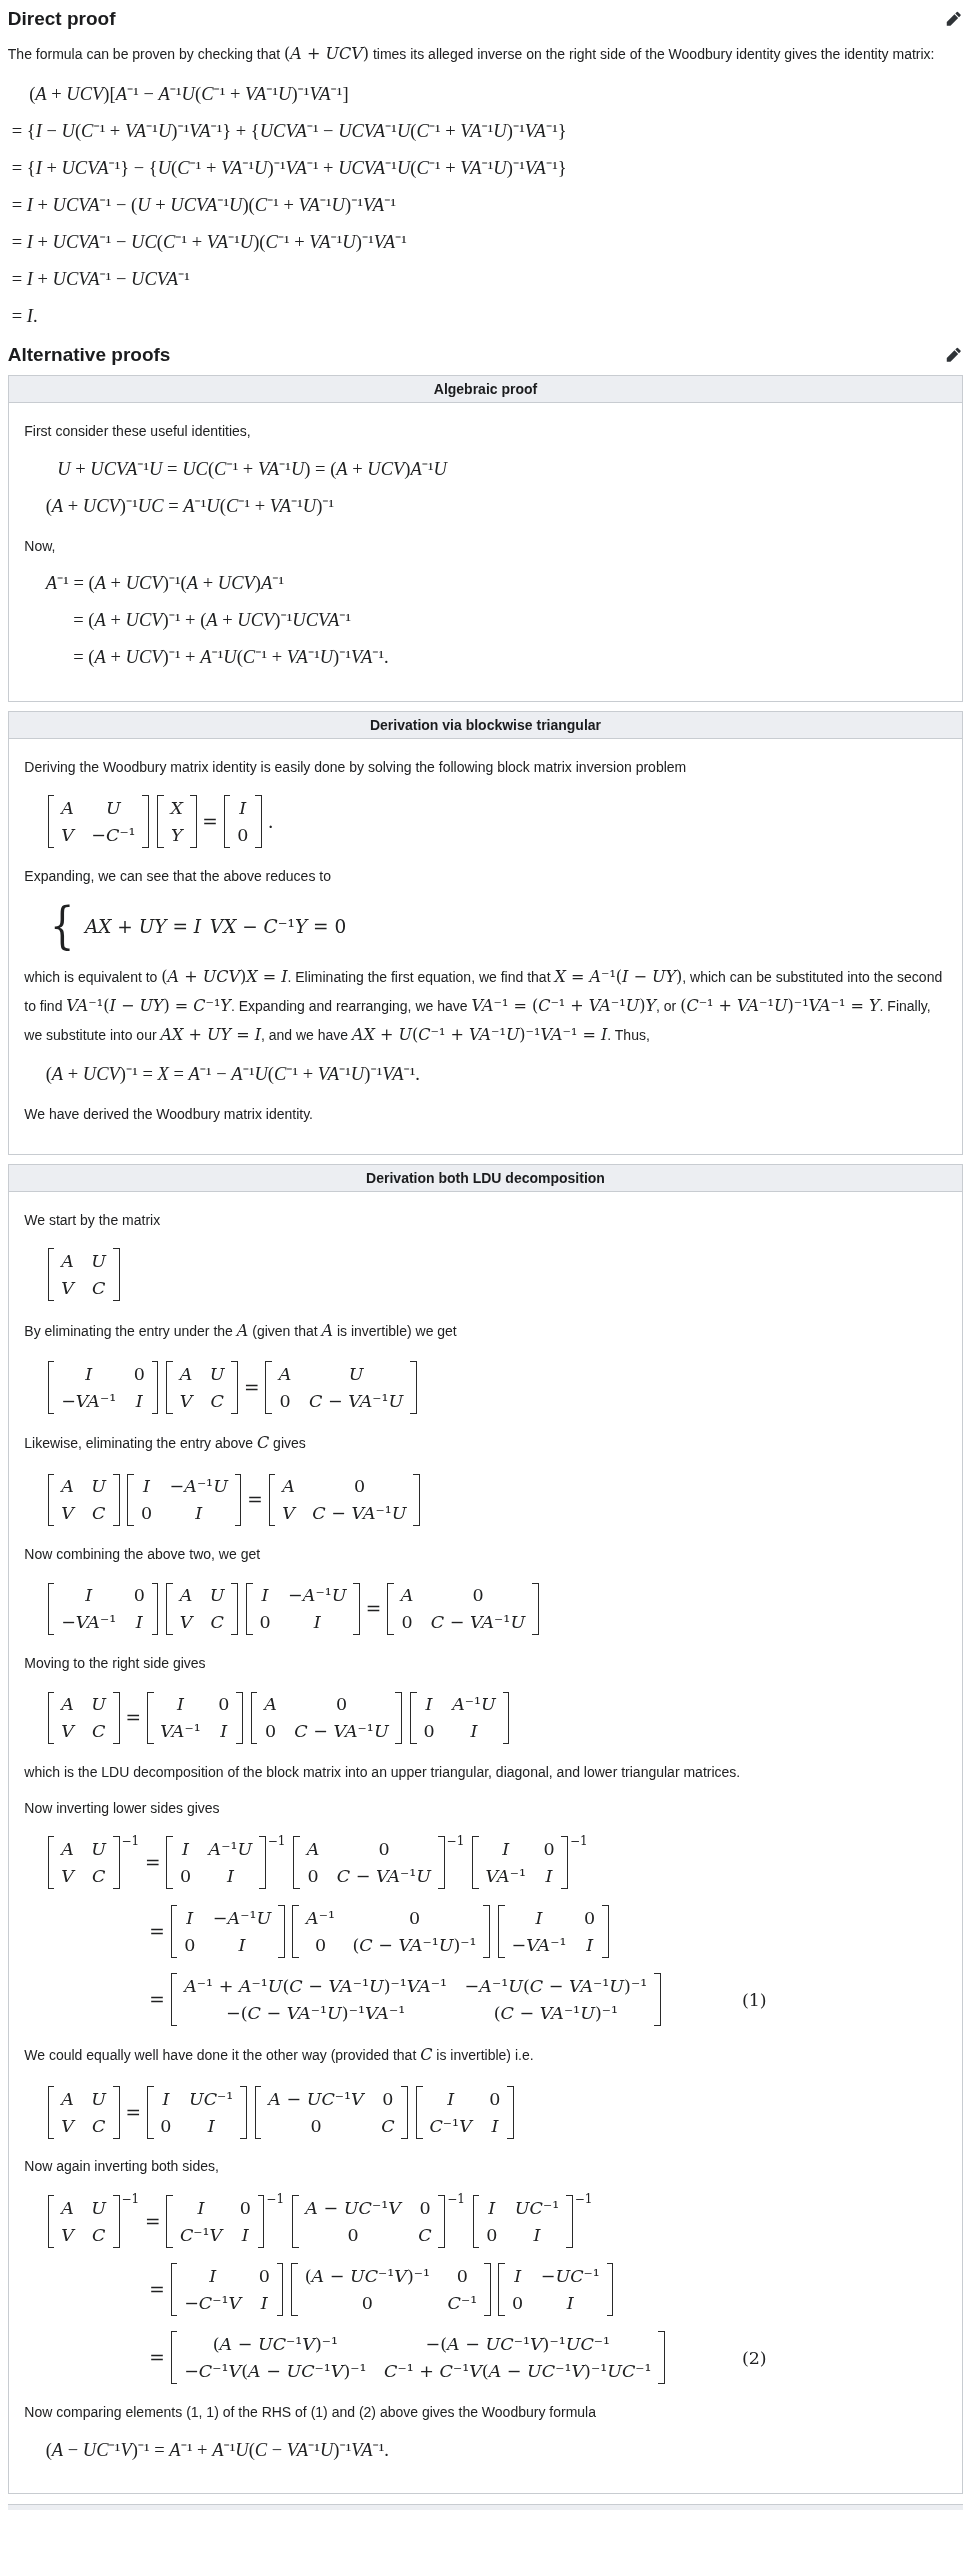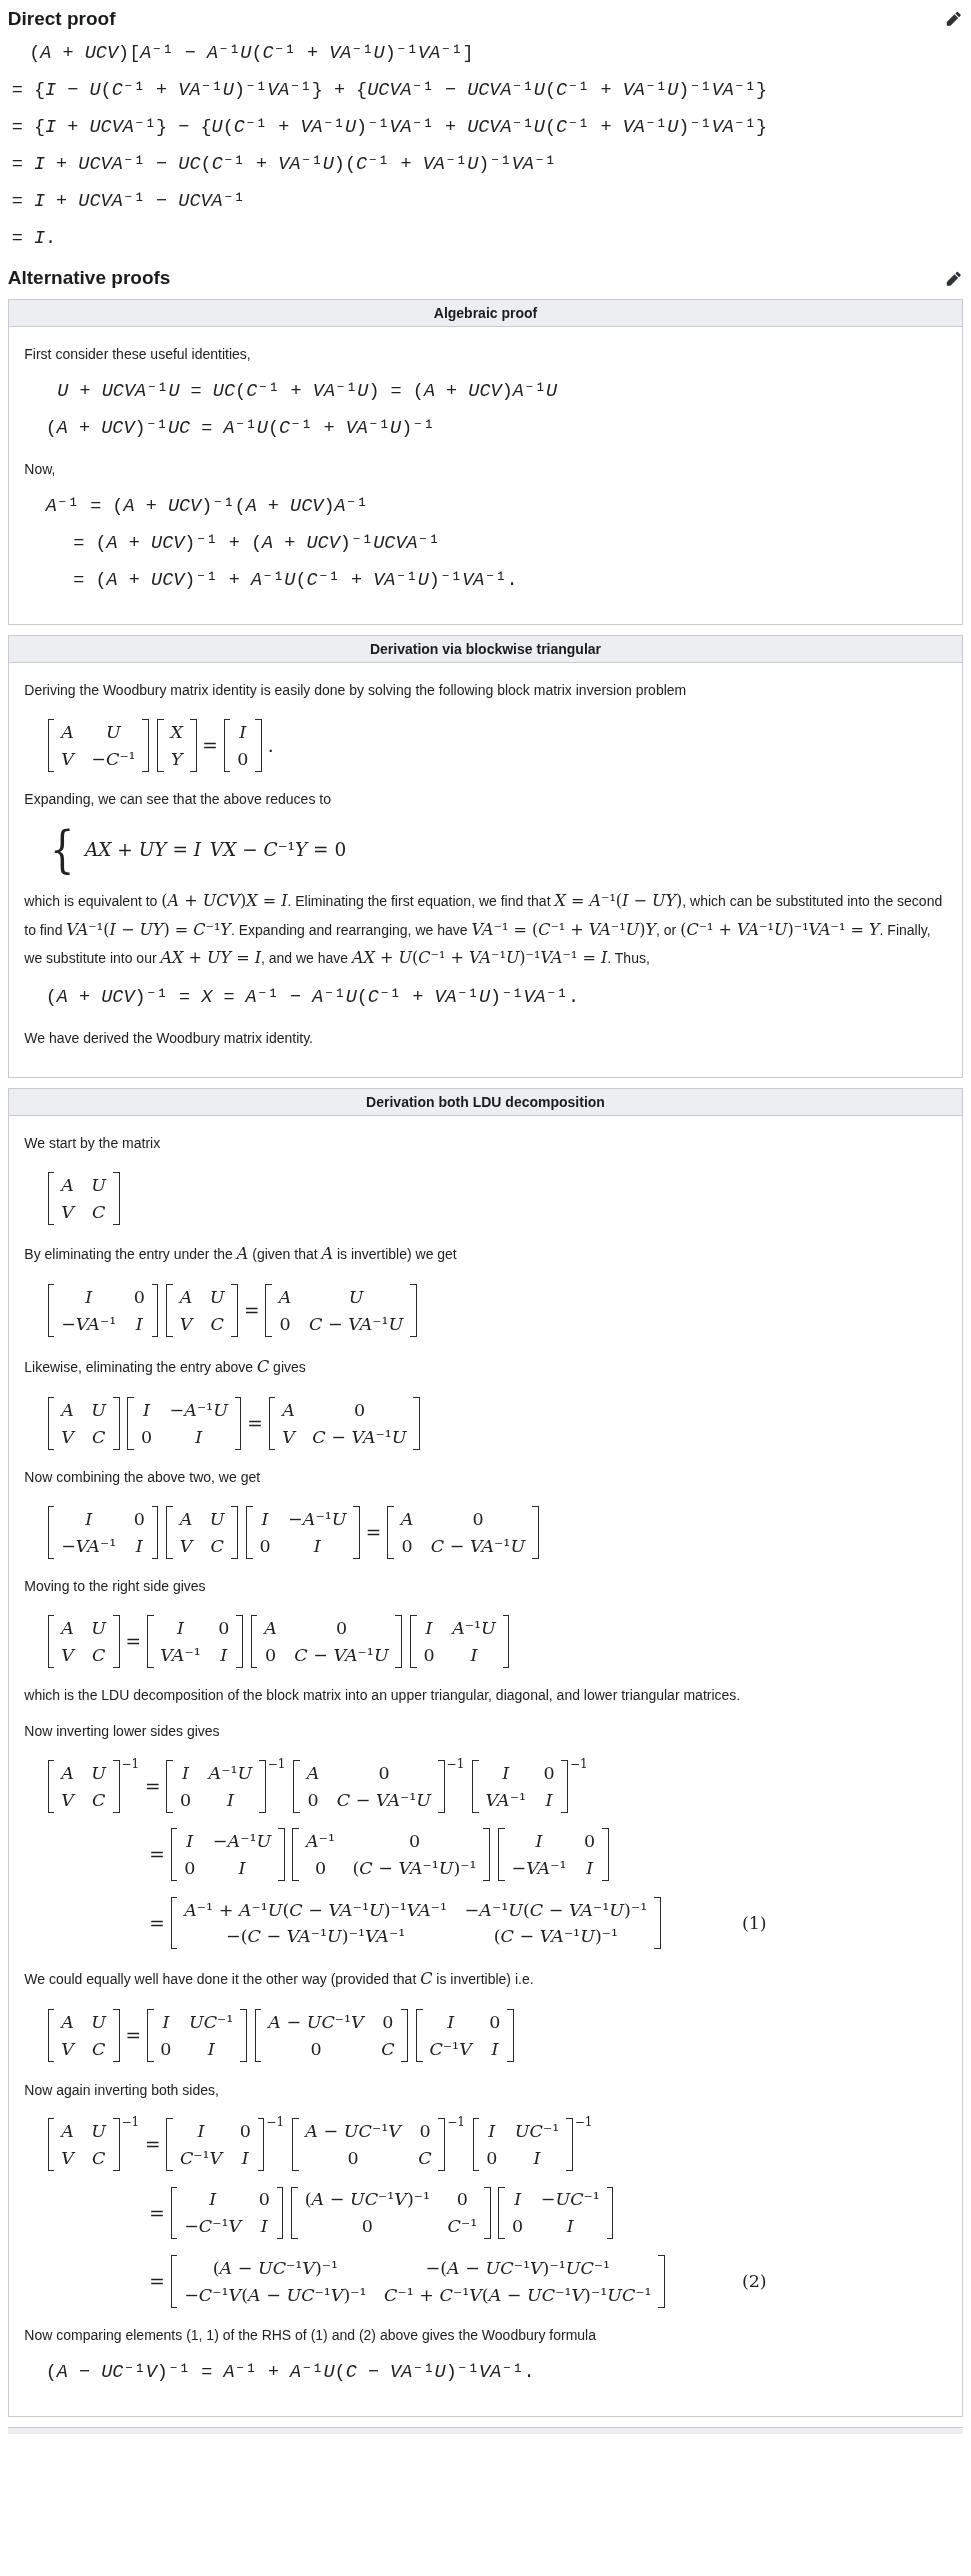--- a/index.html
+++ b/index.html
@@ -18,21 +18,21 @@
   .edit-btn svg{display:block;}
 
   
   p.bp{margin:10.7px 0;line-height:1.8;}
   .im{font-family:"DejaVu Serif",serif;font-size:16px;white-space:nowrap;}
   .im i,.mline i,.mc i,.cline i{font-style:italic;}
 
   
   .mathblock{margin:3.9px 0 15.5px 0;}
   .mline{
-    font-family:Liberation Mono, monospace;
+    font-family:Liberation Serif, serif;
     font-size:18.5px;line-height:1.32;
     margin:12.6px 0;white-space:nowrap;
   }
   .mrow{
     display:flex;align-items:center;gap:3.9px;position:relative;
     font-family:"DejaVu Serif",serif;font-size:18.5px;
     margin:15.5px 0;
   }
   .mrow .meq{font-size:18.5px;white-space:nowrap;}
 
@@ -82,24 +82,26 @@
     <span class="edit-btn">
       <span>
         <svg width="15.5" height="15.5" viewBox="0 0 20 20">
             <path fill="#2f3337" d="M16.77 8l1.94-2a1 1 0 0 0 0-1.41l-3.34-3.3a1 1 0 0 0-1.41 0L12 3.23 16.77 8zM1 14.25V19h4.75l9.96-9.96-4.75-4.75L1 14.25z"></path>
           </svg>
       </span>
     </span>
   </div>
 
   <div id="direct-content">
+      <p class="bp">The formula can be proven by checking that <span class="im">(<i>A</i> + <i>UCV</i>)</span> times its alleged inverse on the right side of the Woodbury identity gives the identity matrix:</p>
       <div class="mathblock">
         <div class="mline ind1">(<i>A</i> + <i>UCV</i>)[<i>A</i>⁻¹ − <i>A</i>⁻¹<i>U</i>(<i>C</i>⁻¹ + <i>VA</i>⁻¹<i>U</i>)⁻¹<i>VA</i>⁻¹]</div>
         <div class="mline ind0">= {<i>I</i> − <i>U</i>(<i>C</i>⁻¹ + <i>VA</i>⁻¹<i>U</i>)⁻¹<i>VA</i>⁻¹} + {<i>UCVA</i>⁻¹ − <i>UCVA</i>⁻¹<i>U</i>(<i>C</i>⁻¹ + <i>VA</i>⁻¹<i>U</i>)⁻¹<i>VA</i>⁻¹}</div>
         <div class="mline ind0">= {<i>I</i> + <i>UCVA</i>⁻¹} − {<i>U</i>(<i>C</i>⁻¹ + <i>VA</i>⁻¹<i>U</i>)⁻¹<i>VA</i>⁻¹ + <i>UCVA</i>⁻¹<i>U</i>(<i>C</i>⁻¹ + <i>VA</i>⁻¹<i>U</i>)⁻¹<i>VA</i>⁻¹}</div>
+        <div class="mline ind0">= <i>I</i> + <i>UCVA</i>⁻¹ − (<i>U</i> + <i>UCVA</i>⁻¹<i>U</i>)(<i>C</i>⁻¹ + <i>VA</i>⁻¹<i>U</i>)⁻¹<i>VA</i>⁻¹</div>
         <div class="mline ind0">= <i>I</i> + <i>UCVA</i>⁻¹ − <i>UC</i>(<i>C</i>⁻¹ + <i>VA</i>⁻¹<i>U</i>)(<i>C</i>⁻¹ + <i>VA</i>⁻¹<i>U</i>)⁻¹<i>VA</i>⁻¹</div>
         <div class="mline ind0">= <i>I</i> + <i>UCVA</i>⁻¹ − <i>UCVA</i>⁻¹</div>
         <div class="mline ind0">= <i>I</i>.</div>
       </div>
     </div>
 
   <div class="sect-head">
     <h3>Alternative proofs</h3>
     <span class="edit-btn">
       <span>

